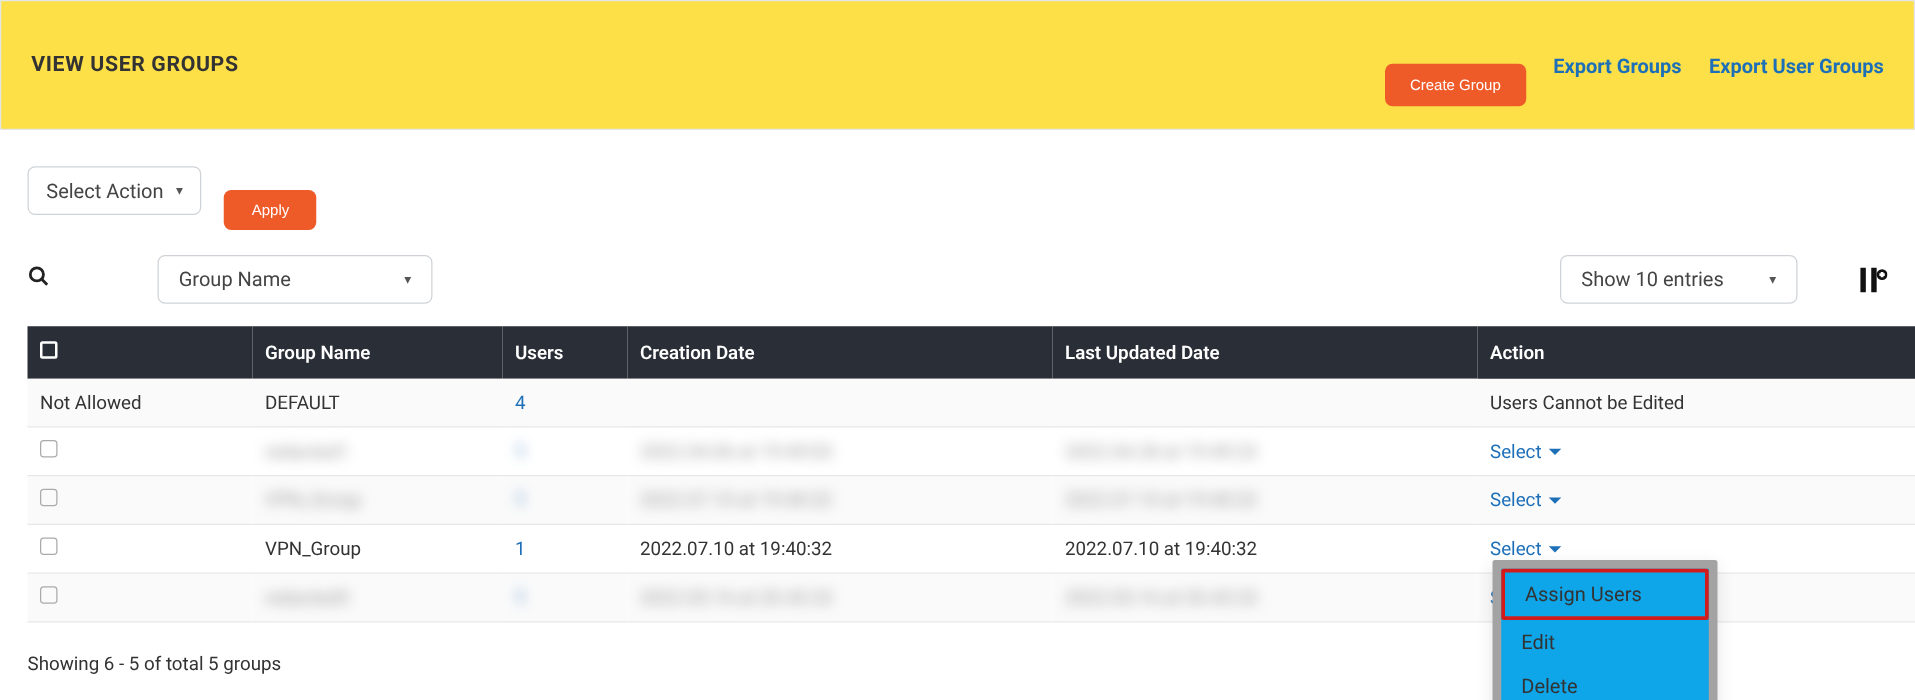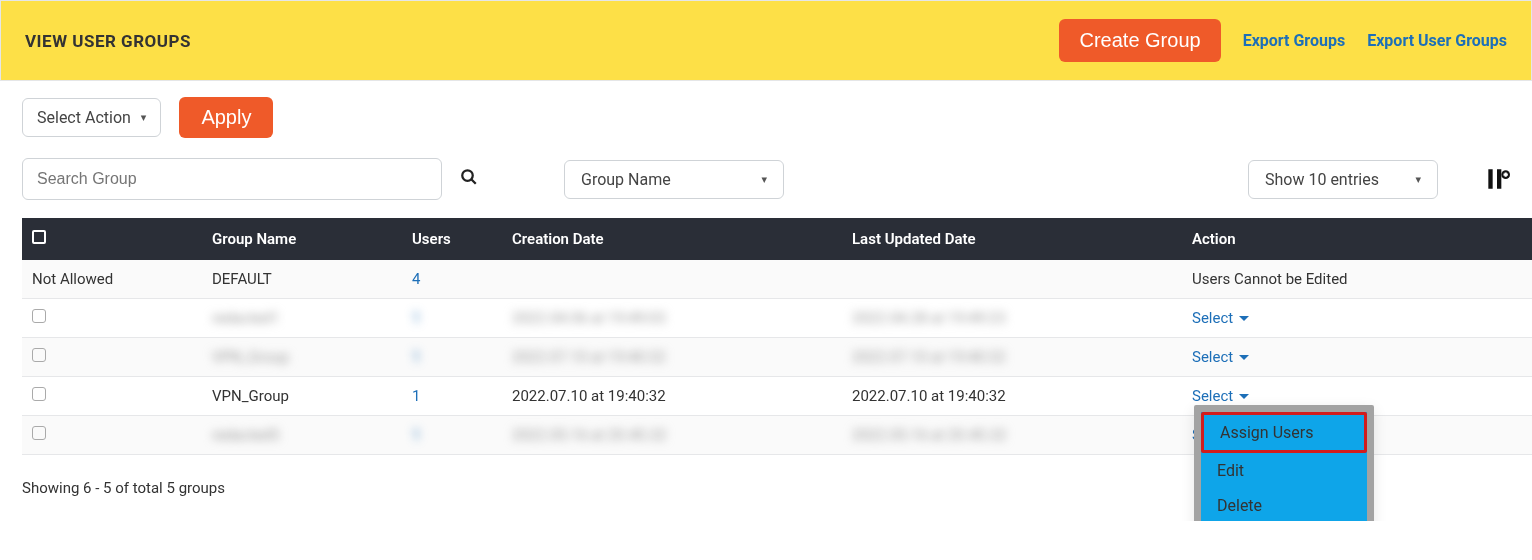--- a/index.html
+++ b/index.html
@@ -1,20 +1,20 @@
 <!DOCTYPE html>
 <html><head>
 <meta charset="utf-8">
 <style>
 * { box-sizing: border-box; margin: 0; padding: 0; }
 body { font-family: -apple-system, BlinkMacSystemFont, "Segoe UI", Roboto, Arial, sans-serif; font-size: 15px; color: #333; background: #fff; width: 1532px; }
 .header { background: #fde047; border: 1px solid #e5e6e7; padding: 18px 24px; display: flex; align-items: center; justify-content: space-between; }
 .header-title { font-size: 17px; font-weight: 700; color: #333; letter-spacing: 0.5px; }
 .header-actions { display: flex; align-items: center; gap: 22px; }
-.btn { display: inline-flex; align-items: center; justify-content: center; border-radius: 6px; font-size: 20px; cursor: pointer; border: none; padding: 10px 20px; }
+.btn { display: inline-flex; align-items: center; justify-content: center; border-radius: 6px; font-size: 12px; cursor: pointer; border: none; padding: 10px 20px; margin-top: 32px; }
 .btn-orange { background: #ef5a29; color: #fff; }
 .link { color: #1d6fb8; font-size: 16px; font-weight: 700; cursor: pointer; }
 .toolbar { padding: 16px 22px 0 22px; display: flex; align-items: center; gap: 18px; }
 .select-box { border: 1px solid #cfd3d7; border-radius: 6px; padding: 9px 14px; font-size: 16px; background: #fff; display: inline-flex; align-items: center; gap: 10px; cursor: pointer; color: #444; }
 .chev { font-size: 11px; color: #555; }
 .filter-row { padding: 20px 22px 18px 22px; display: flex; align-items: center; gap: 18px; }
 .search-input { border: 1px solid #cfd3d7; border-radius: 6px; padding: 11px 14px; font-size: 16px; width: 420px; color: #777; }
 .search-icon { font-size: 18px; font-weight: bold; color: #222; cursor: pointer; }
 .flex-spacer { flex: 1; }
 .group-filter { border: 1px solid #cfd3d7; border-radius: 6px; padding: 9px 16px; font-size: 16px; width: 220px; display: flex; justify-content: space-between; align-items: center; cursor: pointer; color: #444; }
@@ -58,21 +58,20 @@
 
 <div class="toolbar">
   <div class="select-box">
     <span>Select Action</span>
     <span class="chev">▾</span>
   </div>
   <button class="btn btn-orange" style="padding:9px 22px;">Apply</button>
 </div>
 
 <div class="filter-row">
-  <input class="search-input" placeholder="Search Group" style="">
   <span class="search-icon">
     <svg width="18" height="18" viewBox="0 0 24 24" fill="none" stroke="#222" stroke-width="3">
         <circle cx="10" cy="10" r="7"></circle>
         <line x1="21" y1="21" x2="15" y2="15"></line>
       </svg>
   </span>
   <div style="width:50px;"></div>
   <div class="group-filter">
     <span>Group Name</span>
     <span class="chev">▾</span>

